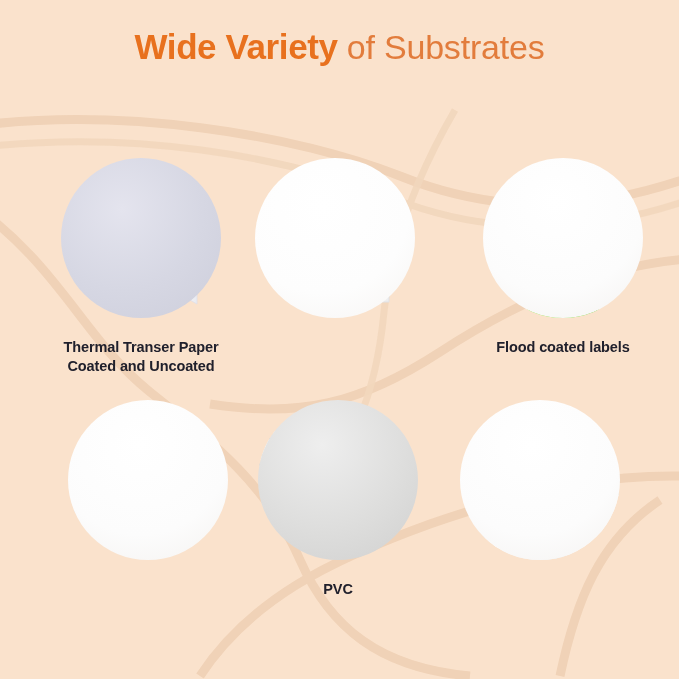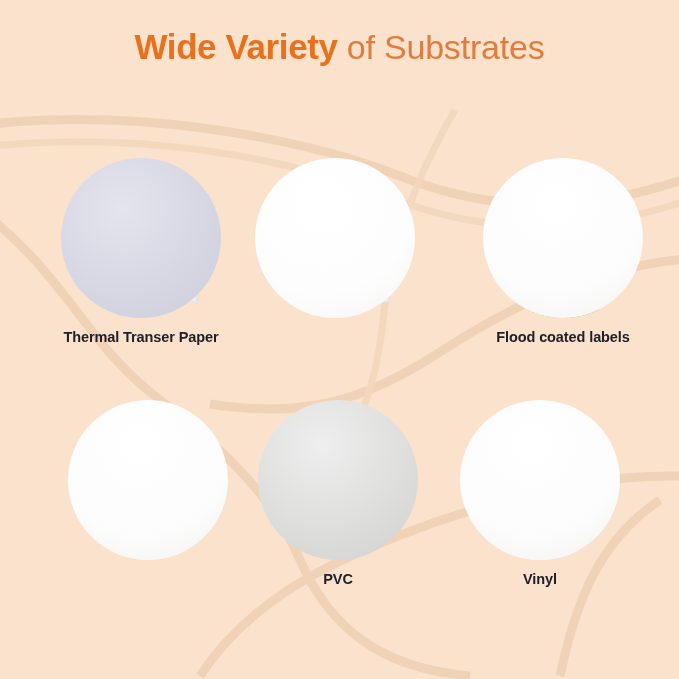--- a/index.html
+++ b/index.html
@@ -30,21 +30,21 @@
 
   
   .grid{position:absolute;left:0;top:0;width:679px;height:679px;}
   .cell{position:absolute;width:226px;text-align:center;}
   .disc-wrap{position:relative;width:160px;height:160px;margin:0 auto;}
   .disc{
     position:absolute;left:0;top:0;width:160px;height:160px;border-radius:50%;
     overflow:hidden;
   }
   .caption{
-    margin-top:10px;font-size:14.5px;font-weight:bold;line-height:1.28;
+    margin-top:20px;font-size:14.5px;font-weight:bold;line-height:1.28;
     color:#20202c;letter-spacing:-0.1px;
   }
   .caption .l2{display:block;}
 
   
   .disc-gray  {background:radial-gradient(circle at 38% 32%, #e4e4ee 0%, #d6d7e3 55%, #cdcedb 100%);}
   .disc-white {background:radial-gradient(circle at 42% 30%, #ffffff 0%, #fdfdfd 60%, #f6f4f2 100%);}
   .disc-white2{background:radial-gradient(circle at 45% 28%, #ffffff 0%, #fcfcfc 62%, #f4f2f0 100%);}
   .disc-silver{background:radial-gradient(circle at 40% 28%, #eeeeee 0%, #dededd 55%, #d0d0cf 100%);}
 
@@ -107,20 +107,21 @@
           <path d="M86 36 C104 42 112 60 112 82 C112 100 106 116 94 124" fill="none" stroke="#eceef4" stroke-width="2"></path>
 
           <path d="M104 44 L136 66 L136 146 L104 128 Z" fill="url(#strip)" stroke="#dfe0e7" stroke-width="0.8"></path>
           <path d="M104 70 L136 92" stroke="#dadbe3" stroke-width="1" fill="none"></path>
           <path d="M104 98 L136 120" stroke="#dadbe3" stroke-width="1" fill="none"></path>
           <path d="M118 55 L118 137" stroke="#e4e5ec" stroke-width="0.8" fill="none"></path>
         </svg>
       </div>
       <div class="caption">
         <span>Thermal Transer Paper</span>
+        <span class="l2">Coated and Uncoated</span>
       </div>
     </div>
 
     <div class="cell" style="left:222px;top:158px;">
       <div class="disc-wrap">
         <div class="disc disc-white"></div>
         <svg width="160" height="160" viewBox="0 0 160 160">
           <defs>
             <linearGradient id="tagFill" x1="0" y1="0" x2="1" y2="1">
               <stop offset="0%" stop-color="#ffffff"></stop>
@@ -304,19 +305,16 @@
 
             <path d="M104 48 C124 58 146 78 160 96 L160 164 L106 164 L106 70 Z" fill="#fafbfc" opacity="0.85"></path>
             <path d="M104 48 C124 58 146 78 160 96" fill="none" stroke="#d4d8db" stroke-width="1"></path>
 
             <path d="M46 40 C36 58 34 90 36 164" stroke="#ffffff" stroke-width="5" opacity="0.8" fill="none"></path>
             <path d="M88 32 C96 54 98 96 96 164" stroke="#eef0f1" stroke-width="4" opacity="0.9" fill="none"></path>
             <path d="M128 70 C136 88 142 120 144 164" stroke="#f2f4f5" stroke-width="4" opacity="0.8" fill="none"></path>
           </g>
         </svg>
       </div>
-      <div class="caption">
-        <span>Vinyl</span>
-      </div>
     </div>
 
   </div>
 </div>
 
 </body></html>

